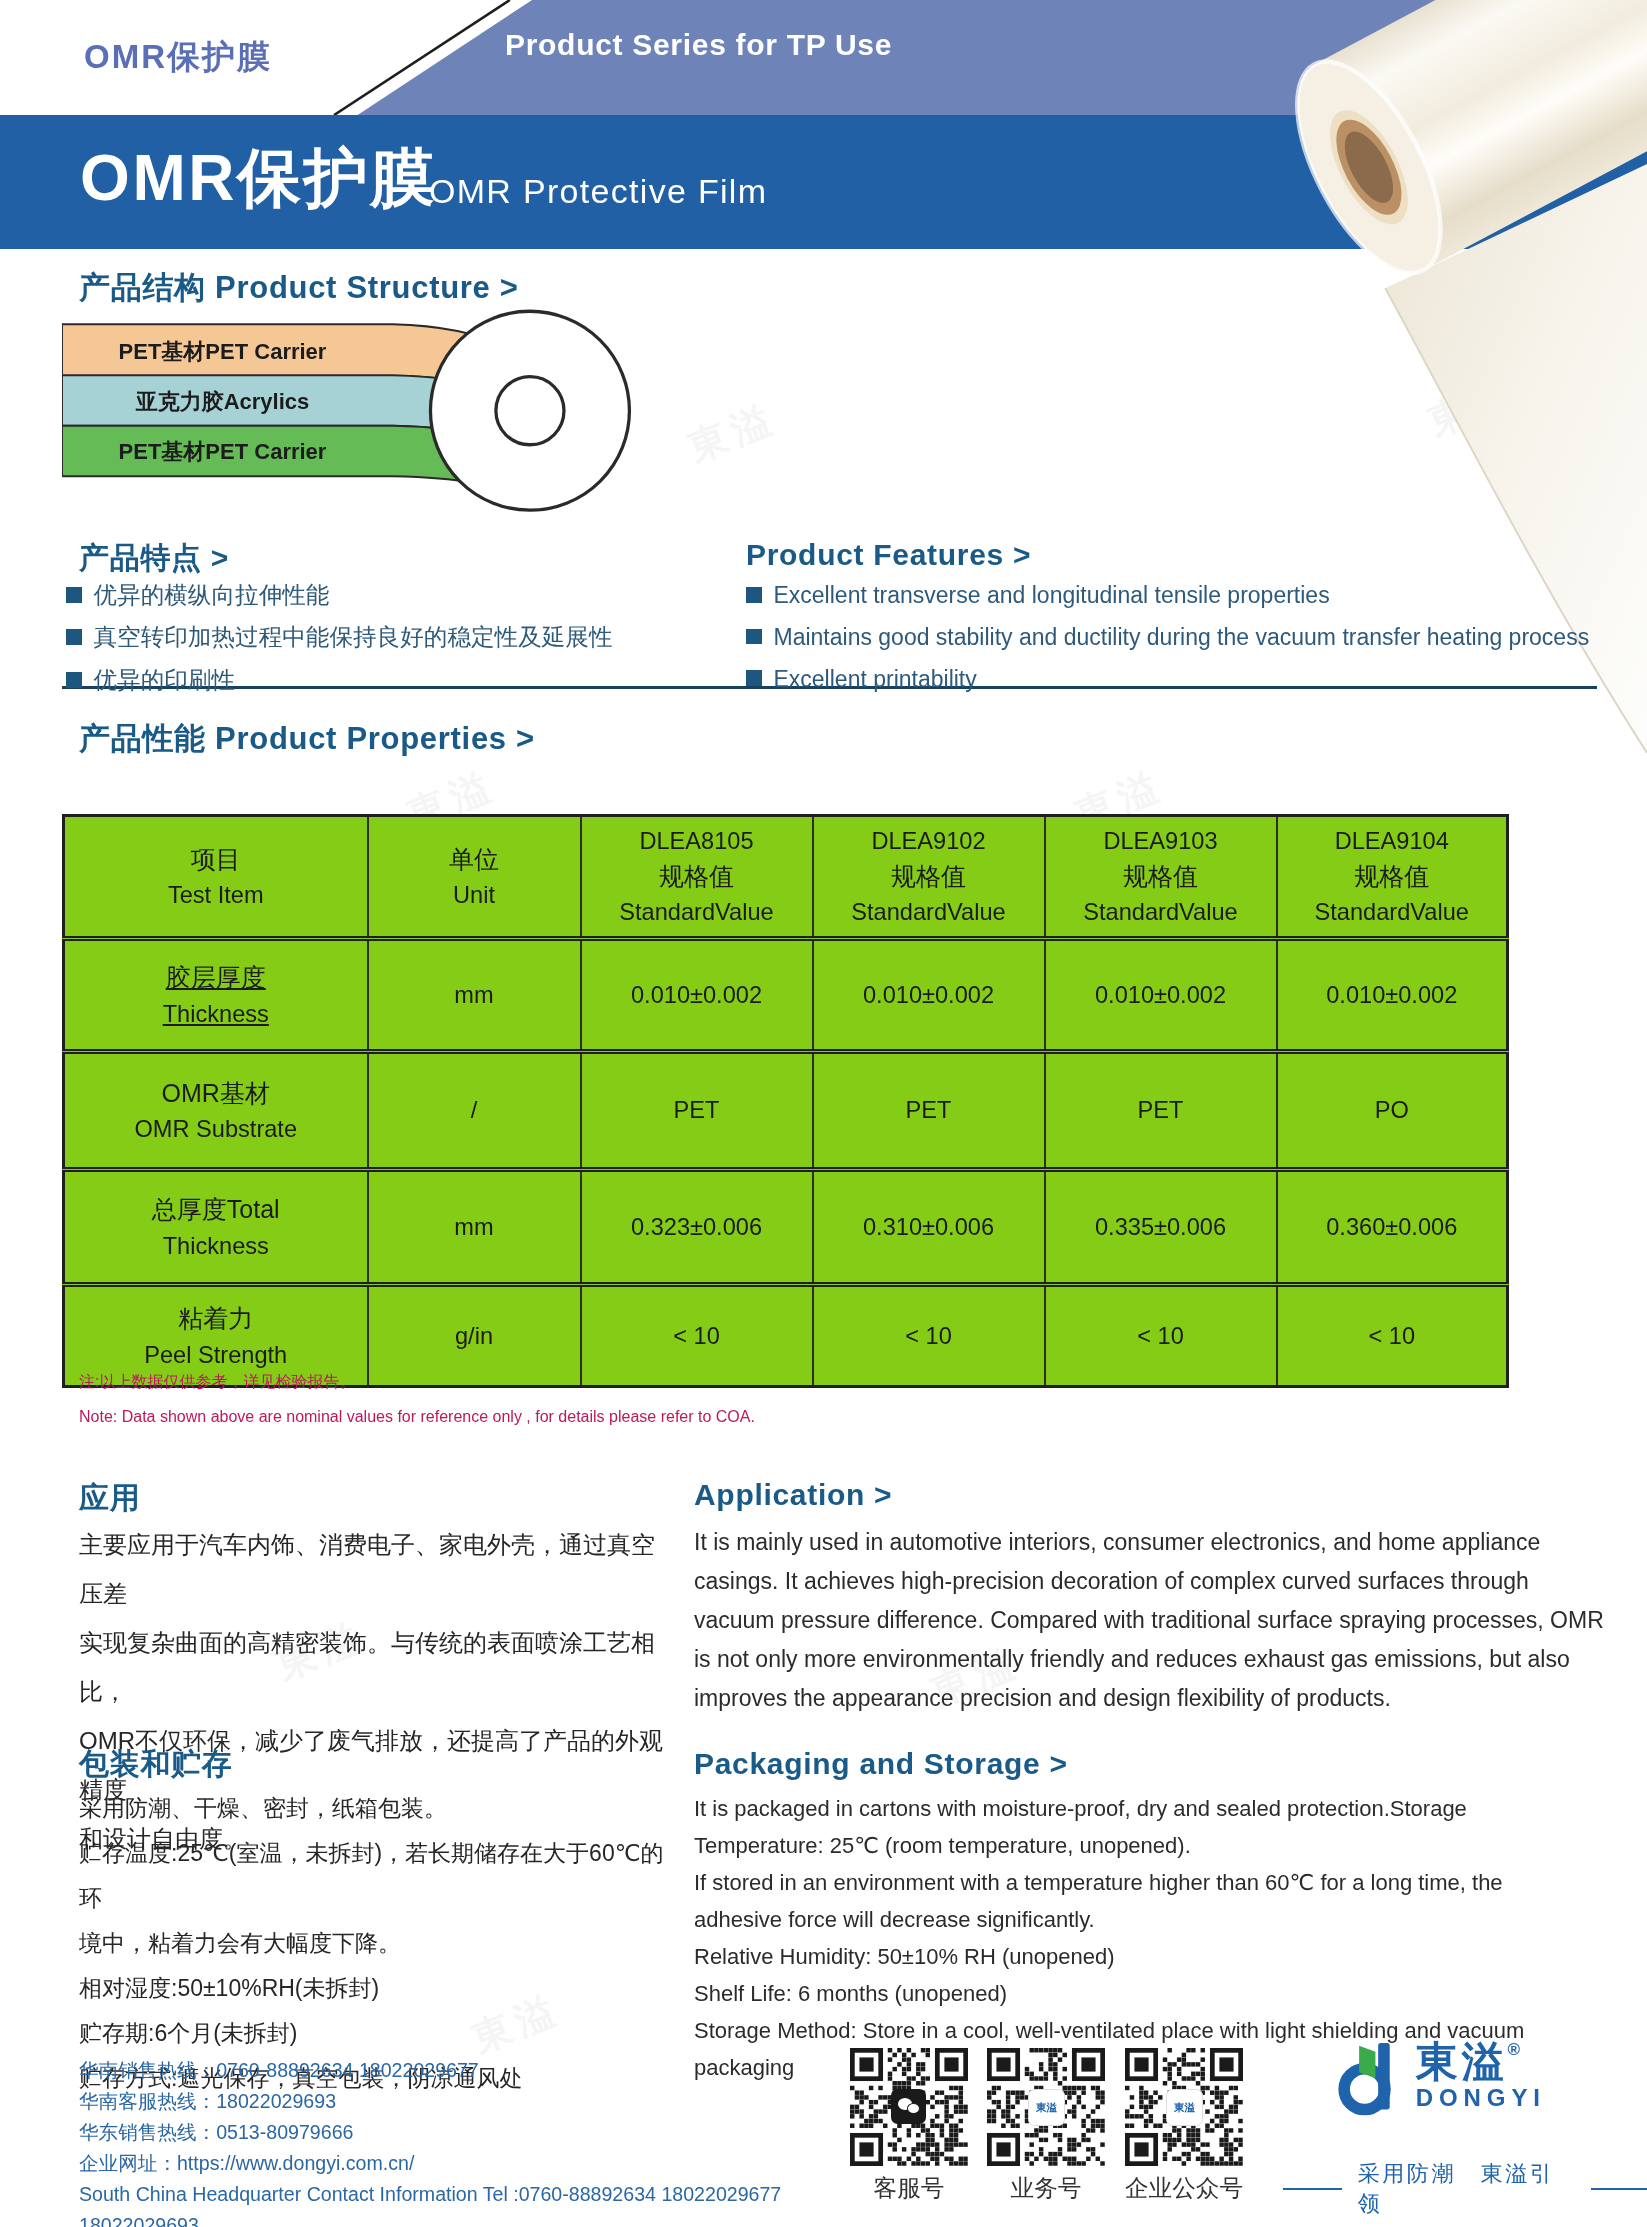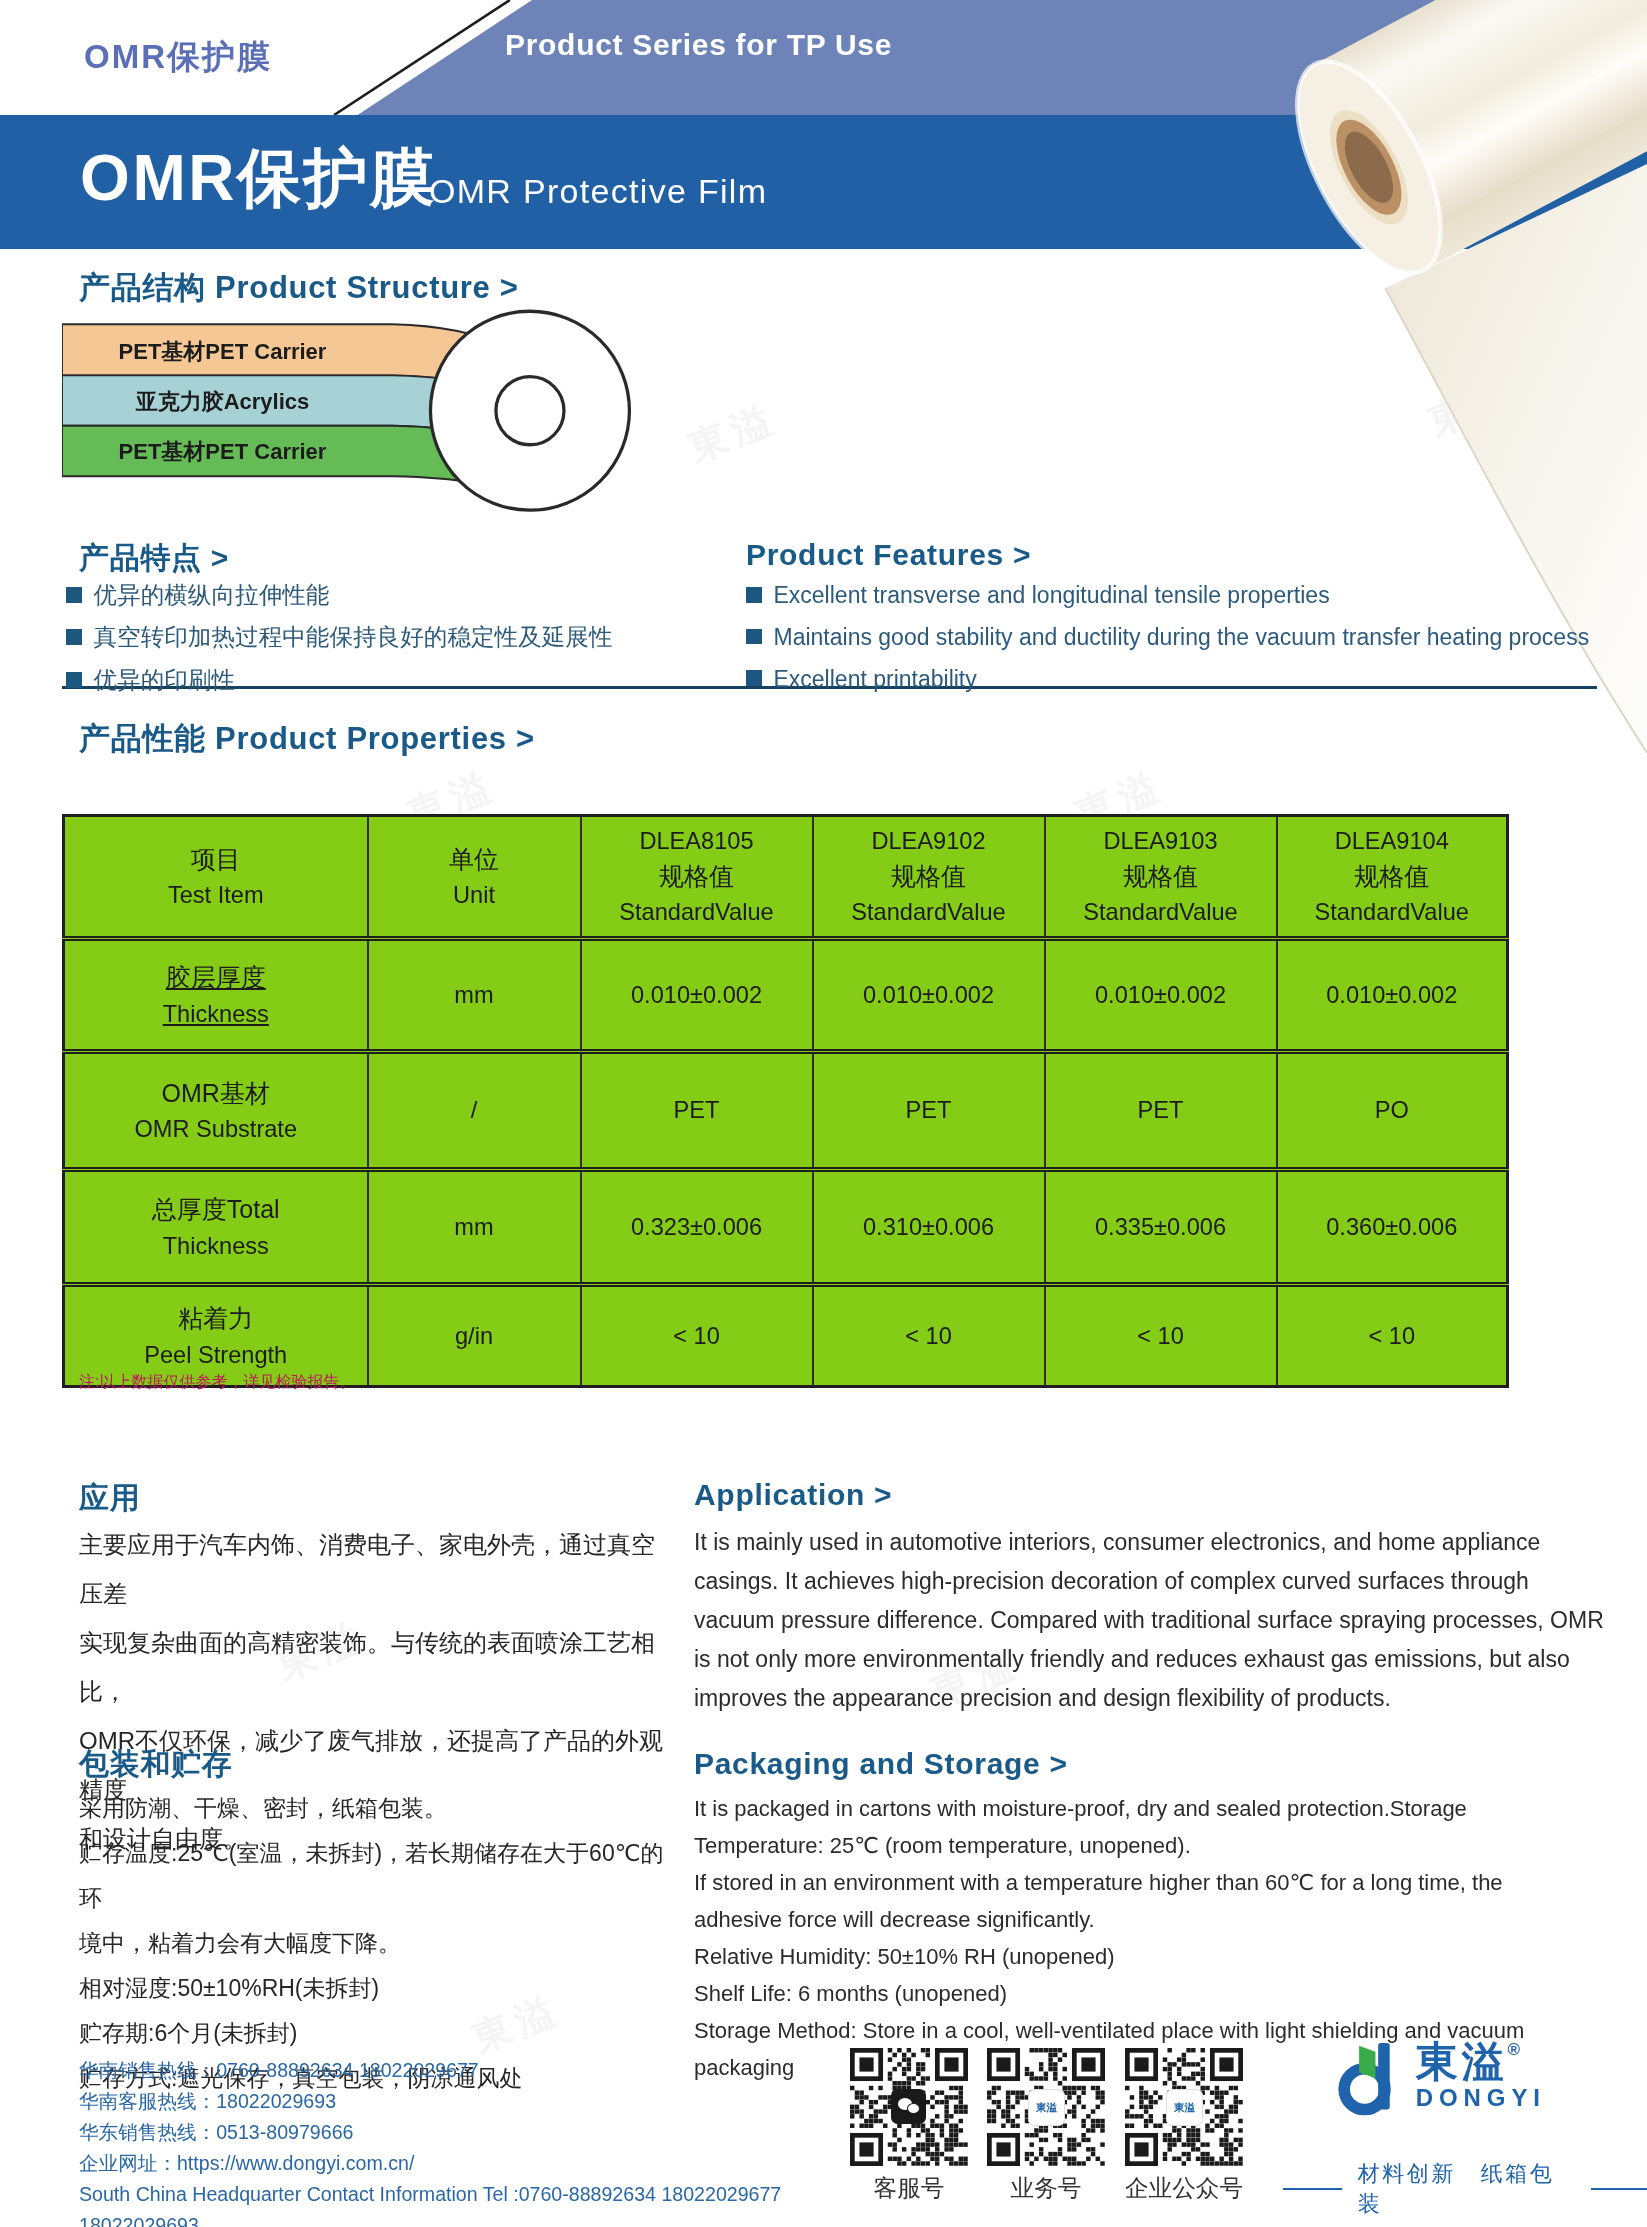--- a/index.html
+++ b/index.html
@@ -245,20 +245,21 @@
       </td>
       <td class="val">g/in</td>
       <td class="val">&lt; 10</td>
       <td class="val">&lt; 10</td>
       <td class="val">&lt; 10</td>
       <td class="val">&lt; 10</td>
     </tr>
   </tbody>
     </table>
   <div class="abs z6 note" style="left:79px;top:1372px;">注:以上数据仅供参考，详见检验报告。</div>
+  <div class="abs z6 note" style="left:79px;top:1408px;">Note: Data shown above are nominal values for reference only , for details please refer to COA.</div>
 
   <div class="abs z6 h2" style="left:79px;top:1478px;">应用</div>
   <div class="abs z6 p-zh" style="left:79px;top:1520px;width:589px;">
     <div>主要应用于汽车内饰、消费电子、家电外壳，通过真空压差</div>
     <div>实现复杂曲面的高精密装饰。与传统的表面喷涂工艺相比，</div>
     <div>OMR不仅环保，减少了废气排放，还提高了产品的外观精度</div>
     <div>和设计自由度。</div>
   </div>
   <div class="abs z6 h2" style="left:694px;top:1478px;">Application  &gt;</div>
   <div class="abs z6 p-en" style="left:694px;top:1523px;width:930px;">
@@ -961,18 +962,18 @@
       <polygon points="34,8 58,17 58,56 34,47" fill="#3aaa4a"></polygon>
       <rect x="62" y="4" width="17" height="98" rx="4" fill="#1f63ab"></rect>
     </svg>
     <div style="margin-left:11.8px;">
       <div><span class="logo-text-cn">東溢</span><span class="logo-reg">®</span></div>
       <div class="logo-text-en">DONGYI</div>
     </div>
   </div>
   <div class="abs z6 tagline" style="left:1283px;top:2159px;width:367px;">
     <span class="dash"></span>
-    <span class="tg">材料创新　纸箱包装</span>
+    <span class="tg">采用防潮　東溢引领</span>
     <span class="dash"></span>
   </div>
 
 </div>
 
 
 </body></html>

